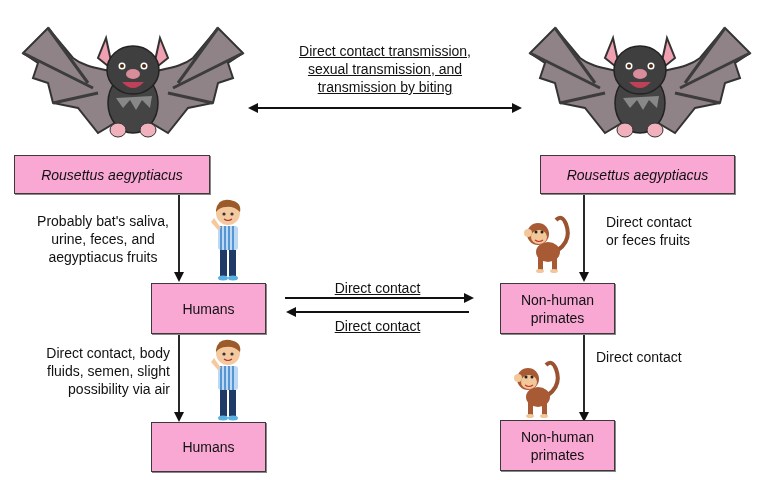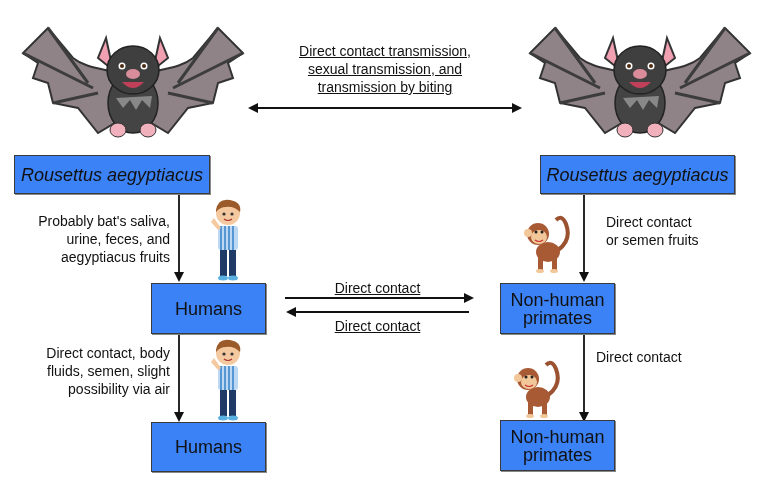--- a/index.html
+++ b/index.html
@@ -1,21 +1,21 @@
 <!DOCTYPE html>
 <html><head>
 <meta charset="utf-8">
 <style>
   html, body { margin: 0; padding: 0; background: #ffffff; }
   body { width: 764px; height: 480px; position: relative; overflow: hidden;
          font-family: "Liberation Sans", sans-serif; color: #111; }
   .abs { position: absolute; }
-  .box { position: absolute; background: #3b82f6; border: 1.5px solid #3a3a3a;
+  .box { position: absolute; background: #f9a8d4; border: 1.5px solid #3a3a3a;
          box-shadow: 1px 1px 0 #888; display: flex; align-items: center;
-         justify-content: center; text-align: center; font-size: 18px; line-height: 18px; box-sizing: border-box; }
+         justify-content: center; text-align: center; font-size: 14px; line-height: 18px; box-sizing: border-box; }
   .box.italic { font-style: italic; }
   .label { position: absolute; font-size: 14px; line-height: 18px; white-space: nowrap; }
   .label.right { text-align: right; }
   .label.center { text-align: center; text-decoration: underline; }
   .label.left { text-align: left; }
   svg.lines { position: absolute; left: 0; top: 0; }
 </style>
 </head>
 <body>
 
@@ -86,21 +86,21 @@
 
 <div class="label center" style="left:250px;top:42px;width:270px;">
   <div>Direct contact transmission,</div>
   <div>sexual transmission, and</div>
   <div>transmission by biting</div>
 </div>
 
 <div class="box italic" style="left:14px;top:155px;width:196px;height:39px;">
   <span>Rousettus aegyptiacus</span>
 </div>
-<div class="label right" style="left:10px;top:212px;width:160px;">
+<div class="label right" style="left:23px;top:212px;width:160px;text-align:center;">
   <div>Probably bat's saliva,</div>
   <div>urine, feces, and</div>
   <div>aegyptiacus fruits</div>
 </div>
 <div class="box" style="left:151px;top:283px;width:115px;height:51px;">
   <span>Humans</span>
 </div>
 <div class="label right" style="left:10px;top:344px;width:160px;">
   <div>Direct contact, body</div>
   <div>fluids, semen, slight</div>
@@ -142,21 +142,21 @@
 <div class="label center" style="left:285px;top:279px;width:185px;">Direct contact</div>
 <div class="label center" style="left:285px;top:317px;width:185px;">
   <div>Direct contact</div>
 </div>
 
 <div class="box italic" style="left:540px;top:155px;width:195px;height:39px;">
   <span>Rousettus aegyptiacus</span>
 </div>
 <div class="label left" style="left:606px;top:213px;width:150px;">
   <div>Direct contact</div>
-  <div>or semen fruits</div>
+  <div>or feces fruits</div>
 </div>
 <div class="box" style="left:500px;top:283px;width:115px;height:51px;">
   <div>
     <div>Non-human</div>
     <div>primates</div>
   </div>
 </div>
 <div class="label left" style="left:596px;top:348px;width:160px;">
   <div>Direct contact</div>
 </div>

